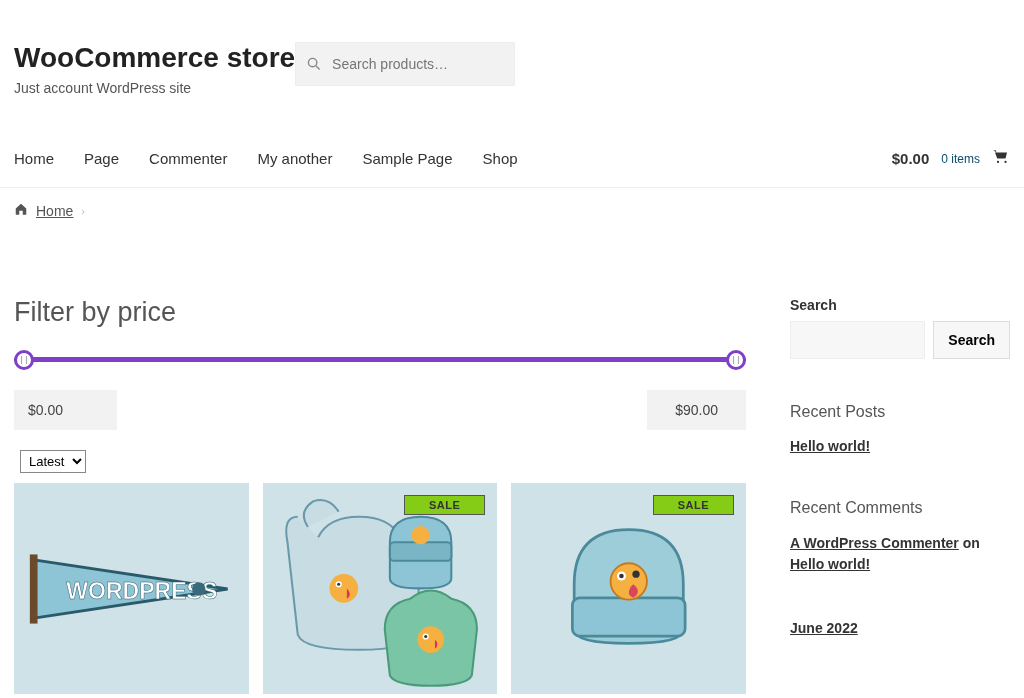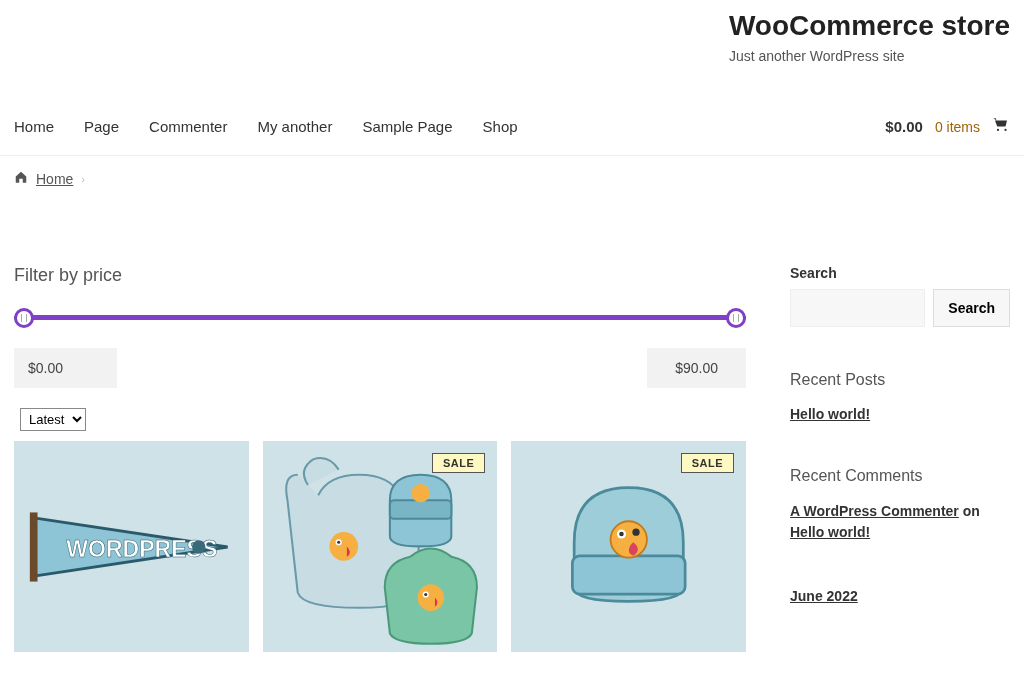--- a/index.html
+++ b/index.html
@@ -1,54 +1,54 @@
 <!DOCTYPE html>
 <html><head>
 <meta charset="utf-8">
 <style>
   * { box-sizing: border-box; margin: 0; padding: 0; }
   body { font-family: -apple-system, BlinkMacSystemFont, "Segoe UI", Arial, sans-serif; color: #333; background: #fff; width: 1024px; }
   .container { max-width: 1024px; margin: 0 auto; padding: 0 14px; }
   header { padding-top: 10px; }
-  .top-row { display: flex; justify-content: flex-end; align-items: flex-start; }
+  .top-row { display: flex; justify-content: flex-start; align-items: flex-start; margin-top: 32px; }
   .site-title { font-size: 28px; font-weight: 700; color: #222; }
   .tagline { font-size: 14px; color: #555; margin-top: 6px; }
   .search-wrap { position: relative; width: 220px; }
   .search-wrap input { width: 100%; padding: 13px 12px 13px 36px; border: 1px solid #eee; background: #f2f2f2; font-size: 14px; color: #777; }
   .search-wrap .icon { position: absolute; left: 12px; top: 50%; transform: translateY(-50%); width: 14px; height: 14px; color: #888; }
   nav.main-nav { display: flex; justify-content: space-between; align-items: center; margin-top: 52px; padding-bottom: 18px; }
   .nav-links { display: flex; gap: 30px; }
   .nav-links a { text-decoration: none; color: #333; font-size: 15px; }
   .cart-area { display: flex; align-items: center; gap: 12px; font-size: 15px; }
-  .cart-area .items { color: #a16207; font-size: 14px; }
+  .cart-area .items { color: #0c4a6e; font-size: 12px; }
   .cart-area .cart-total { font-weight: 600; }
   .cart-icon { width: 18px; height: 18px; }
   hr.divider { border: none; border-top: 1px solid #eee; margin: 0 -14px; }
   .breadcrumb { display: flex; align-items: center; gap: 8px; padding: 14px 0; color: #777; font-size: 14px; }
   .breadcrumb a { color: #555; }
   .breadcrumb .home-icon { width: 14px; height: 14px; }
   .breadcrumb .chev { color: #bbb; font-size: 11px; }
   .layout { display: flex; gap: 44px; padding-top: 64px; }
   .main-col { flex: 1; }
   .sidebar { width: 220px; }
-  h2.filter-title { font-size: 18px; font-weight: 400; color: #555; margin-bottom: 22px; }
+  h2.filter-title { font-size: 27px; font-weight: 400; color: #555; margin-bottom: 22px; }
   .slider-track { position: relative; height: 20px; margin-bottom: 20px; }
   .slider-bar { position: absolute; top: 7px; left: 0; right: 0; height: 5px; background: #7f3fc7; border-radius: 3px; }
   .slider-handle { position: absolute; top: 0; width: 20px; height: 20px; border-radius: 50%; background: #fff; border: 3px solid #7f3fc7; }
   .slider-handle::after { content: ''; position: absolute; top: 50%; left: 50%; transform: translate(-50%,-50%); width: 4px; height: 8px; border-left: 1px solid #aaa; border-right: 1px solid #aaa; }
   .slider-handle.left { left: 0; }
   .slider-handle.right { right: 0; }
   .price-labels { display: flex; justify-content: space-between; margin-bottom: 20px; }
   .price-labels span { background: #f2f2f2; padding: 12px 28px; font-size: 14px; color: #444; }
   .price-labels span:first-child { padding-left: 14px; padding-right: 54px; }
   .sort-row select { margin-left: 6px; padding: 2px 4px; font-size: 13px; border: 1px solid #888; background: #fff; }
   .products { display: flex; gap: 14px; margin-top: 10px; }
   .product { flex: 1; position: relative; }
   .product-img { width: 100%; aspect-ratio: 1/0.9; background: #cfe2e8; display: flex; align-items: center; justify-content: center; overflow: hidden; }
-  .badge { position: absolute; top: 12px; right: 12px; background: #fef9c3; border: 1px solid #555; padding: 3px 10px; font-size: 11px; font-weight: 600; letter-spacing: 0.5px; }
+  .badge { position: absolute; top: 12px; right: 12px; background: #84cc16; border: 1px solid #555; padding: 3px 24px; font-size: 11px; font-weight: 600; letter-spacing: 0.5px; }
   .sidebar-section { margin-bottom: 44px; }
   .sidebar-label { font-size: 14px; font-weight: 600; margin-bottom: 8px; }
   .sidebar-search-row { display: flex; gap: 8px; }
   .sidebar-search-row input { flex: 1; border: 1px solid #eee; background: #f7f7f7; padding: 10px; width: 100%; }
   .sidebar-search-row button { border: 1px solid #ddd; background: #f7f7f7; padding: 10px 14px; font-size: 14px; font-weight: 600; cursor: pointer; }
   .sidebar h2 { font-size: 16px; font-weight: 400; color: #555; margin-bottom: 16px; }
   .sidebar a { color: #333; font-weight: 600; font-size: 14px; text-align: right; }
   .sidebar .comment-line { font-size: 14px; line-height: 1.5; }
   .sidebar .comment-line .on { font-weight: 700; }
   
@@ -58,21 +58,30 @@
   .collection-svg { width: 96%; }
 </style>
 </head>
 <body>
 
 <div class="container">
   <header>
     <div class="top-row">
       <div>
         <div class="site-title">WooCommerce store</div>
-        <div class="tagline">Just another WordPress site</div>
+        <div class="tagline">Just account WordPress site</div>
+      </div>
+      <div class="search-wrap">
+        <span class="icon">
+          <svg viewBox="0 0 20 20" fill="none" stroke="currentColor" stroke-width="2">
+              <circle cx="8" cy="8" r="6"></circle>
+              <line x1="13" y1="13" x2="18" y2="18"></line>
+            </svg>
+        </span>
+        <input type="text" placeholder="Search products…" style="">
       </div>
     </div>
 
     <nav class="main-nav">
       <div class="nav-links">
         <a href="#">Home</a>
         <a href="#">Page</a>
         <a href="#">Commenter</a>
         <a href="#">My another</a>
         <a href="#">Sample Page</a>

